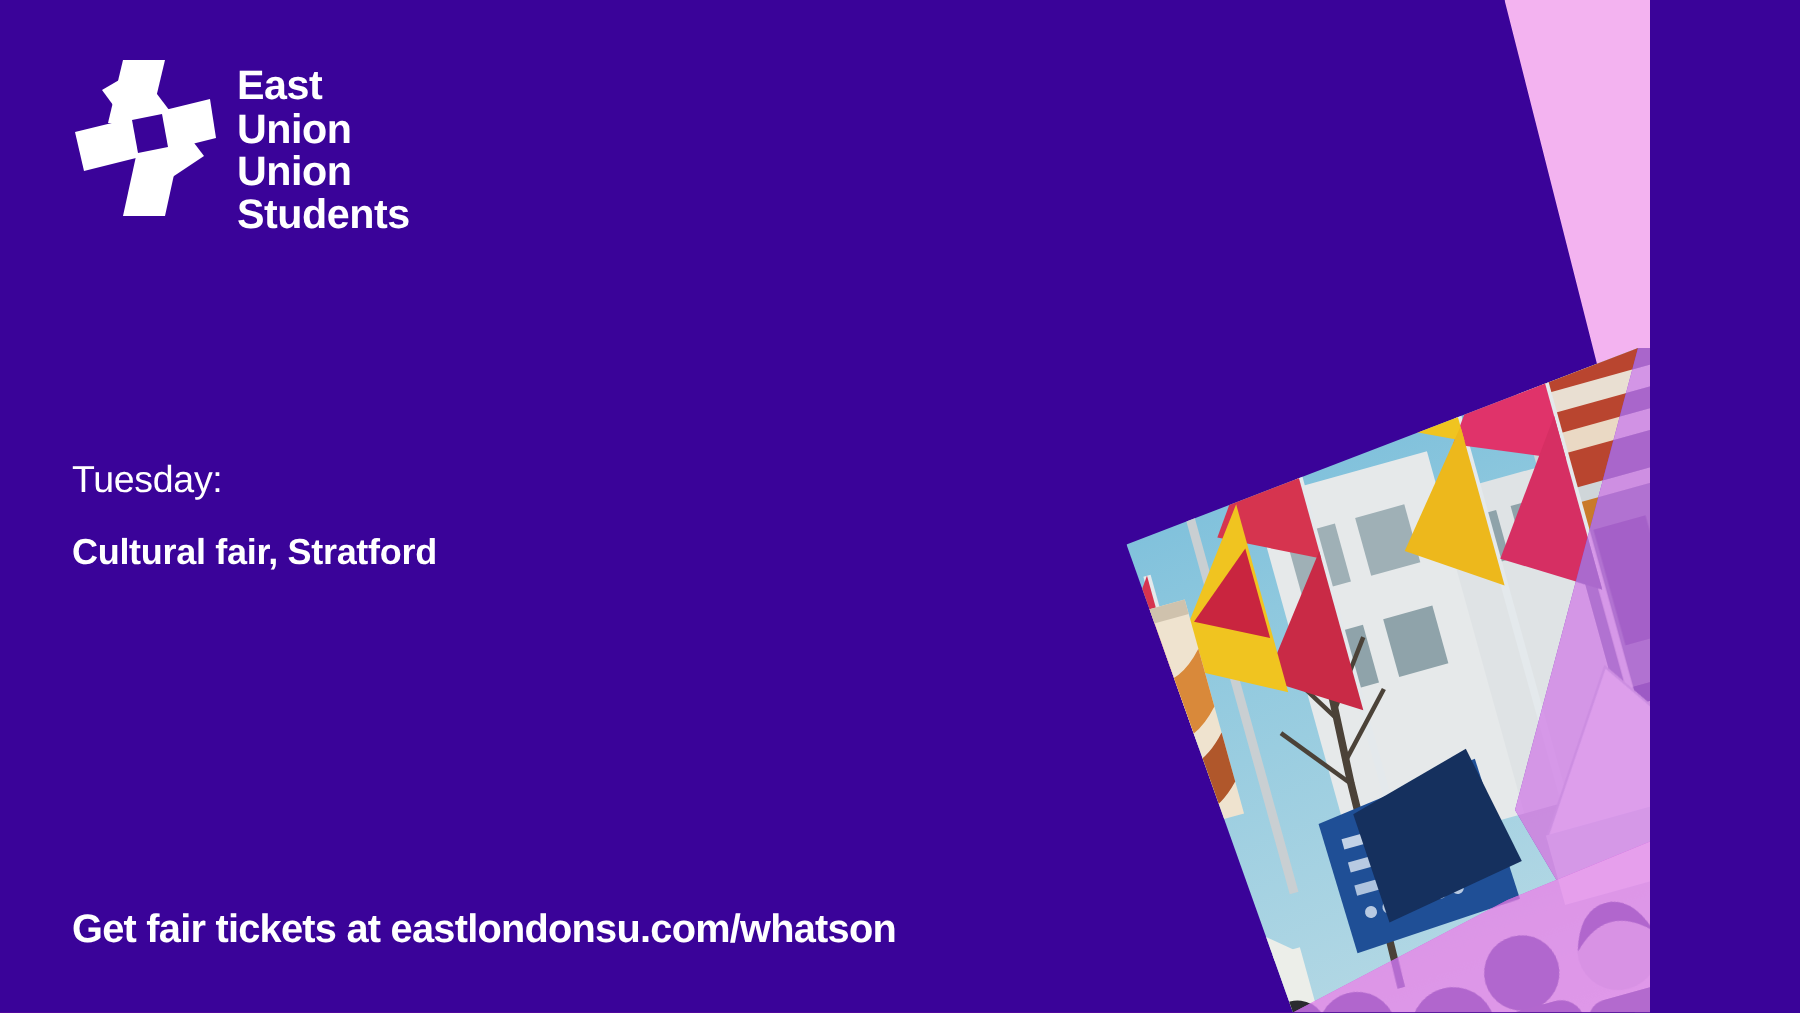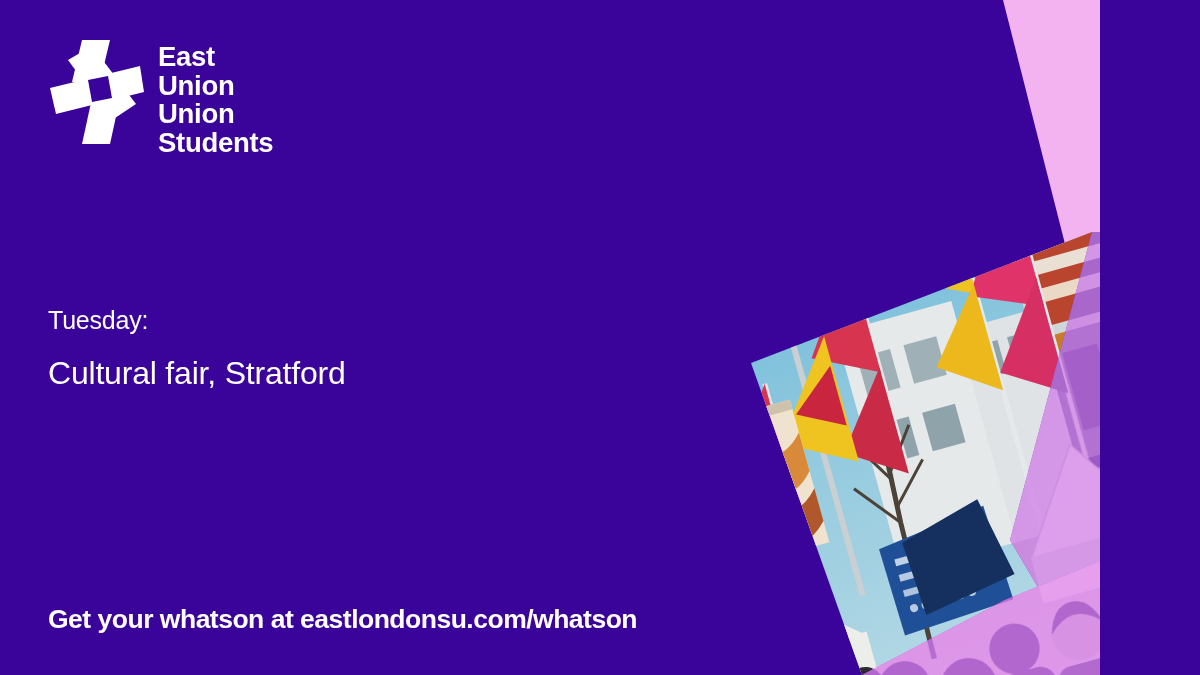--- a/index.html
+++ b/index.html
@@ -64,22 +64,22 @@
     color:#ffffff;
     font-weight:normal;
     font-size:25px;
     letter-spacing:-0.2px;
     white-space:nowrap;
   }
   #event-desc {
     position:absolute;
     left:48px; top:355px;
     color:#ffffff;
-    font-weight:normal;
-    font-size:32px;
+    font-weight:bold;
+    font-size:24px;
     letter-spacing:-0.2px;
     white-space:nowrap;
   }
   #footer-cta {
     position:absolute;
     left:48px; top:604px;
     color:#ffffff;
     font-weight:bold;
     font-size:26.5px;
     letter-spacing:-0.5px;
@@ -411,15 +411,15 @@
     <div id="logo-words">
       <div>East</div>
       <div>Union</div>
       <div>Union</div>
       <div>Students</div>
     </div>
   </div>
 
   <div id="day-label">Tuesday:</div>
   <div id="event-desc">Cultural fair, Stratford</div>
-  <div id="footer-cta">Get your whatson at eastlondonsu.com/whatson</div>
+  <div id="footer-cta">Get fair tickets at eastlondonsu.com/whatson</div>
 
 </div>
 
 </body></html>

